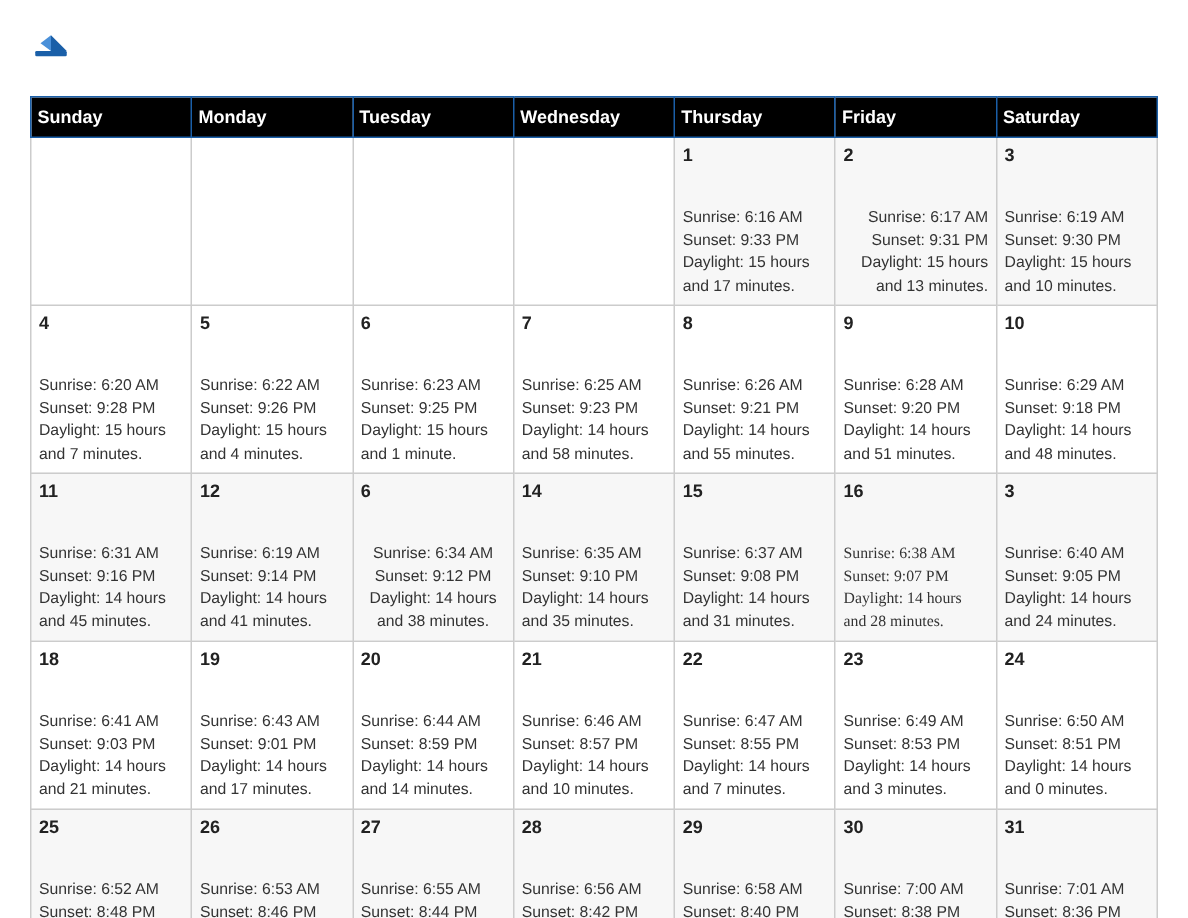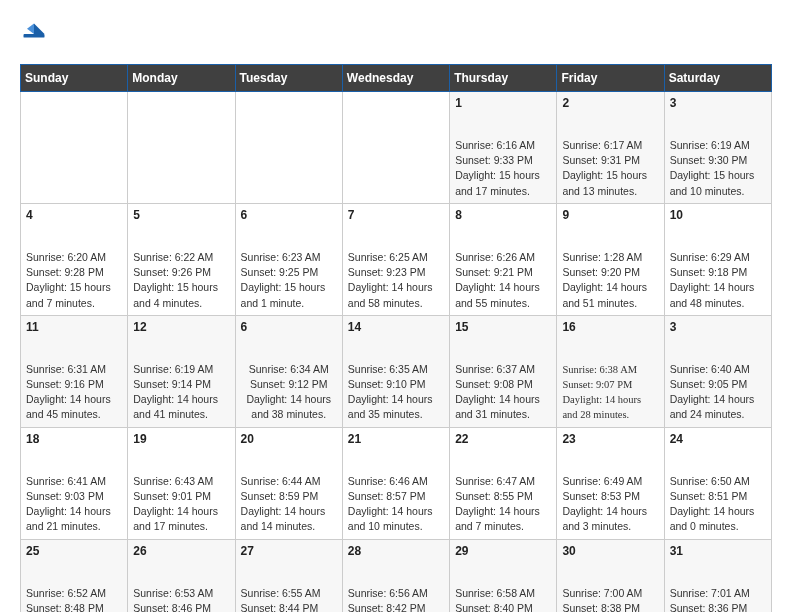--- a/index.html
+++ b/index.html
@@ -44,21 +44,21 @@
       font-size: 16px;
       color: #444;
       margin-top: 2px;
     }
     table {
       width: 100%;
       border-collapse: collapse;
       font-size: 11px;
     }
     thead tr th {
-      background-color: #404040;
+      background-color: #000000;
       color: #fff;
       padding: 6px 4px;
       text-align: left;
       font-size: 12px;
       font-weight: bold;
       border: 1px solid #1a5fa8;
     }
     tbody tr td {
       border: 1px solid #ccc;
       vertical-align: top;
@@ -126,21 +126,21 @@
         <td class="empty-cell"></td>
         <td class="empty-cell"></td>
         <td>
           <div class="day-num">1</div>
           <div class="day-info" style="white-space: pre-line;">Sunrise: 6:16 AM
 Sunset: 9:33 PM
 Daylight: 15 hours and 17 minutes.</div>
         </td>
         <td>
           <div class="day-num">2</div>
-          <div class="day-info" style="white-space: pre-line;">Sunrise: 6:17 AM
+          <div class="day-info" style="white-space: pre-line; text-align: right;">Sunrise: 6:17 AM
 Sunset: 9:31 PM
 Daylight: 15 hours and 13 minutes.</div>
         </td>
         <td>
           <div class="day-num">3</div>
           <div class="day-info" style="white-space: pre-line;">Sunrise: 6:19 AM
 Sunset: 9:30 PM
 Daylight: 15 hours and 10 minutes.</div>
         </td>
       </tr>
@@ -170,21 +170,21 @@
 Daylight: 14 hours and 58 minutes.</div>
         </td>
         <td>
           <div class="day-num">8</div>
           <div class="day-info" style="white-space: pre-line;">Sunrise: 6:26 AM
 Sunset: 9:21 PM
 Daylight: 14 hours and 55 minutes.</div>
         </td>
         <td>
           <div class="day-num">9</div>
-          <div class="day-info" style="white-space: pre-line;">Sunrise: 1:28 AM
+          <div class="day-info" style="white-space: pre-line;">Sunrise: 6:28 AM
 Sunset: 9:20 PM
 Daylight: 14 hours and 51 minutes.</div>
         </td>
         <td>
           <div class="day-num">10</div>
           <div class="day-info" style="white-space: pre-line;">Sunrise: 6:29 AM
 Sunset: 9:18 PM
 Daylight: 14 hours and 48 minutes.</div>
         </td>
       </tr>

